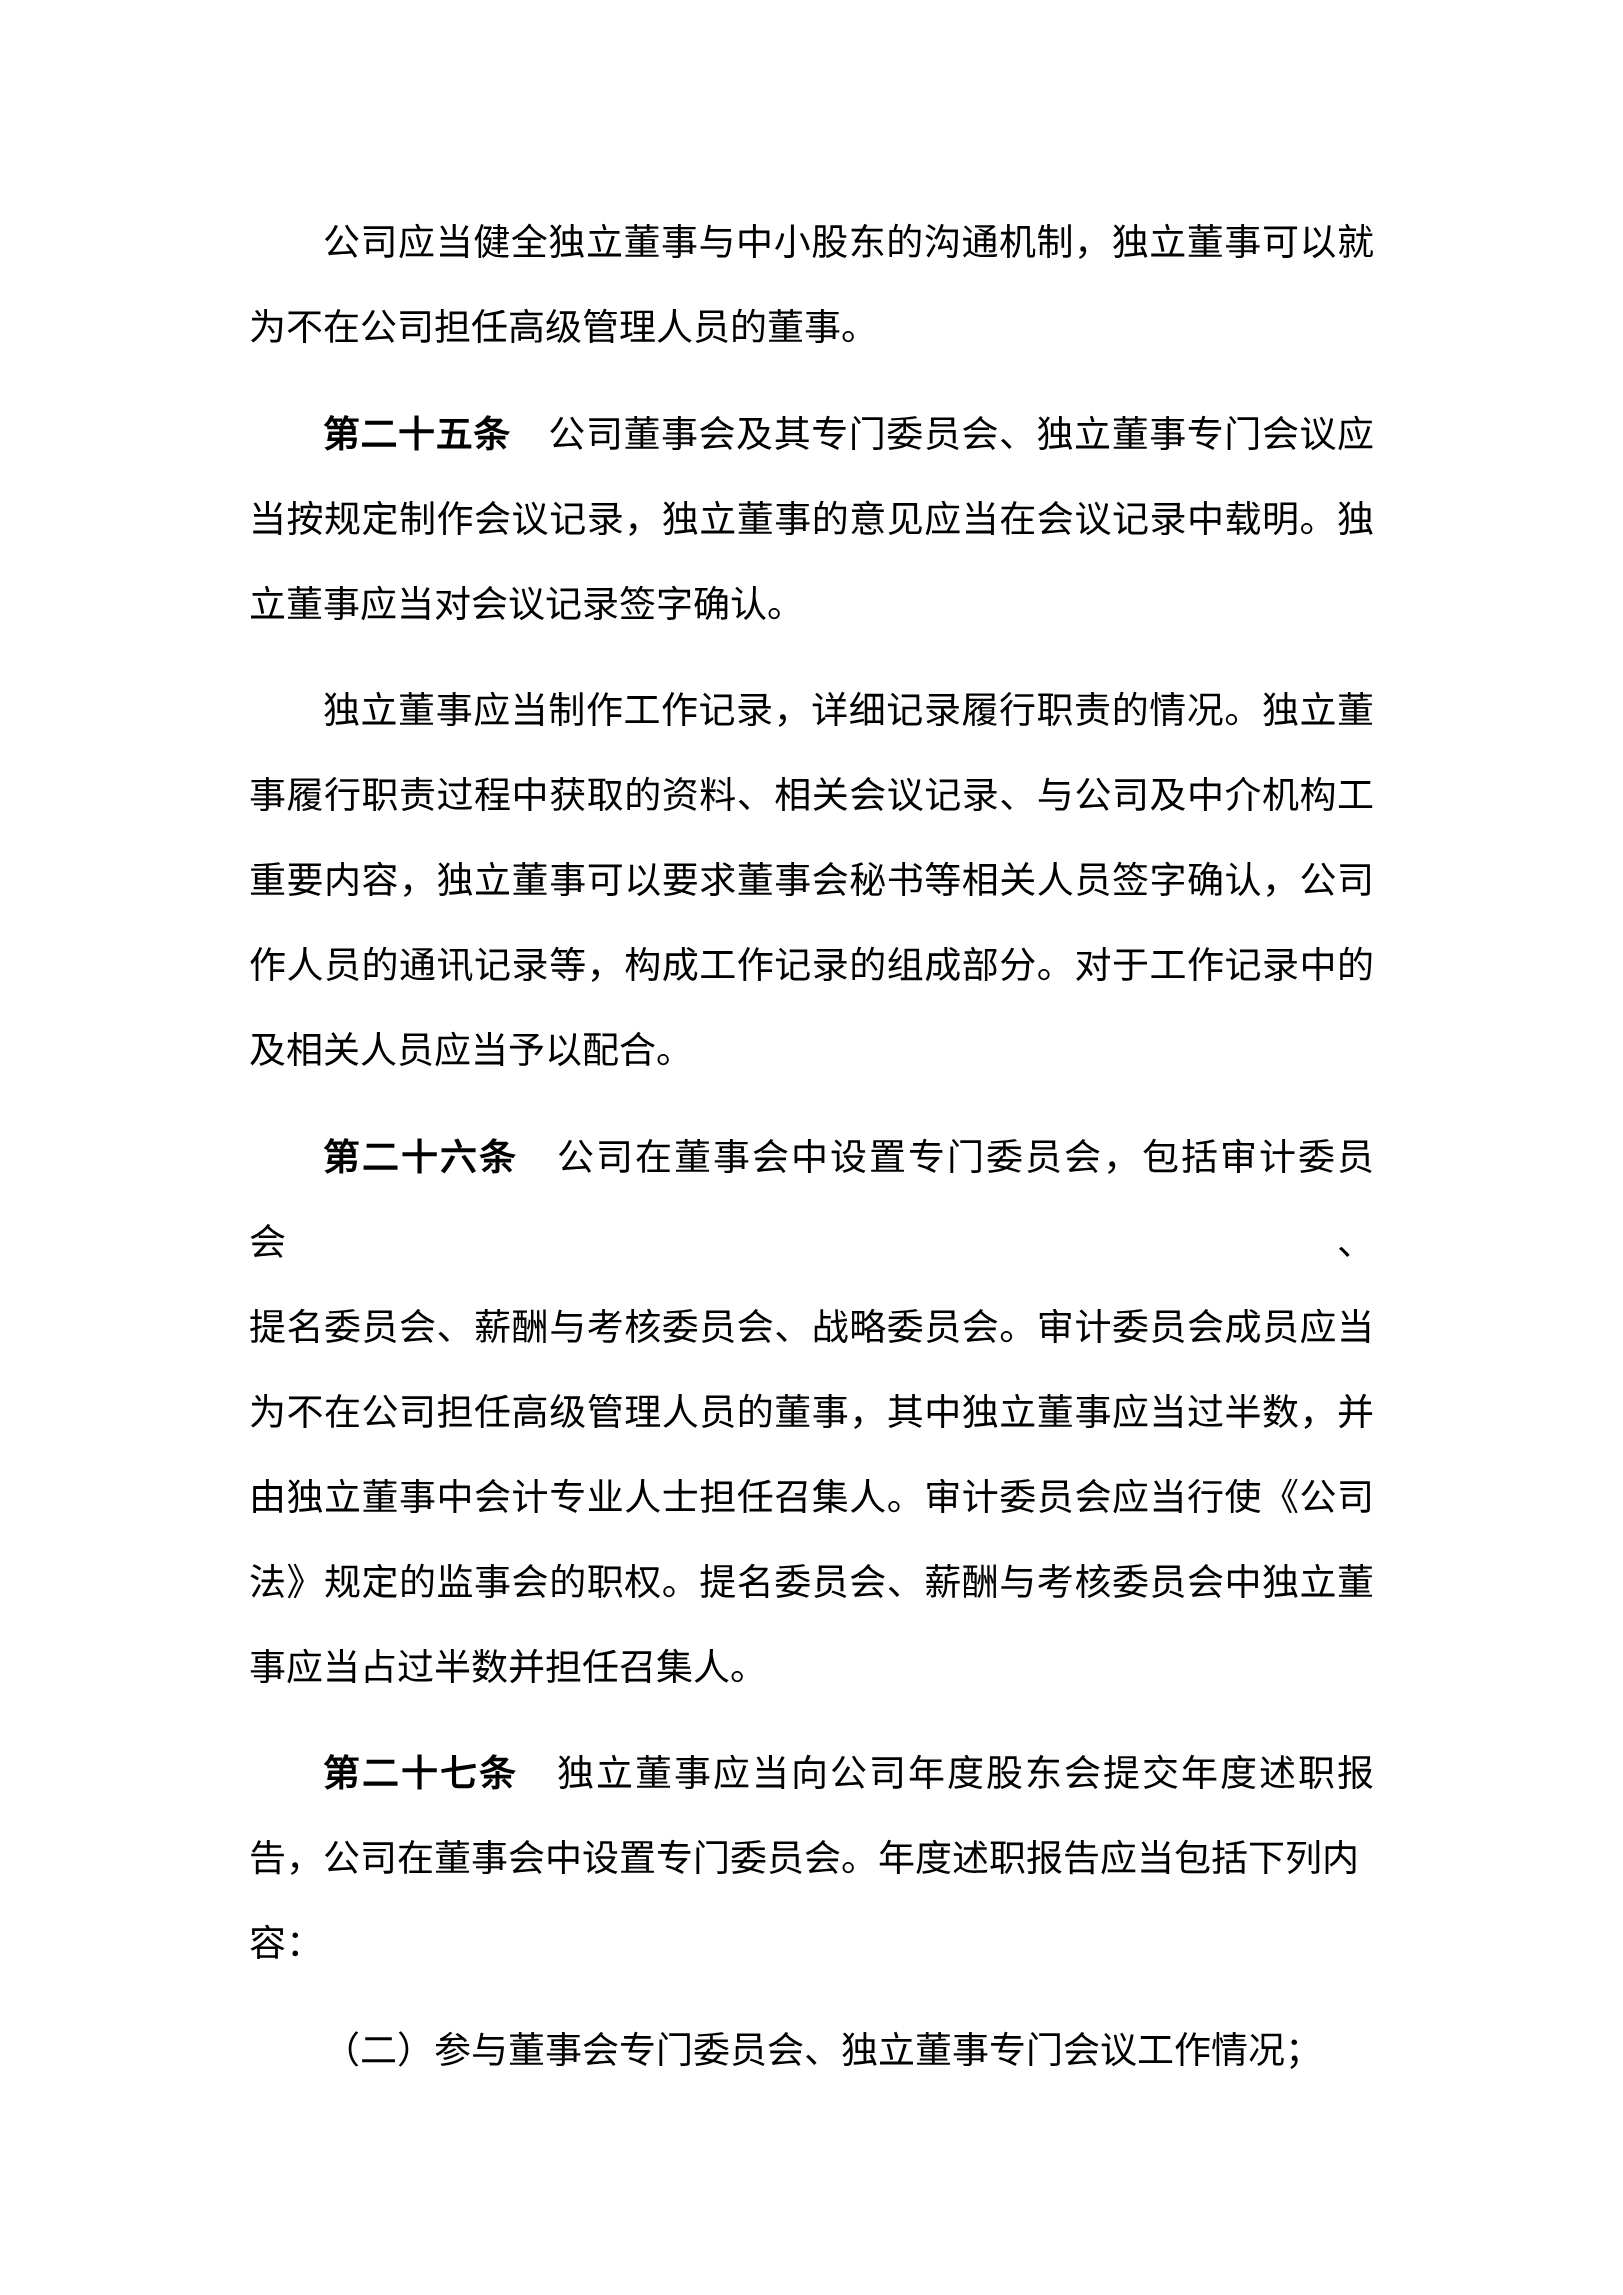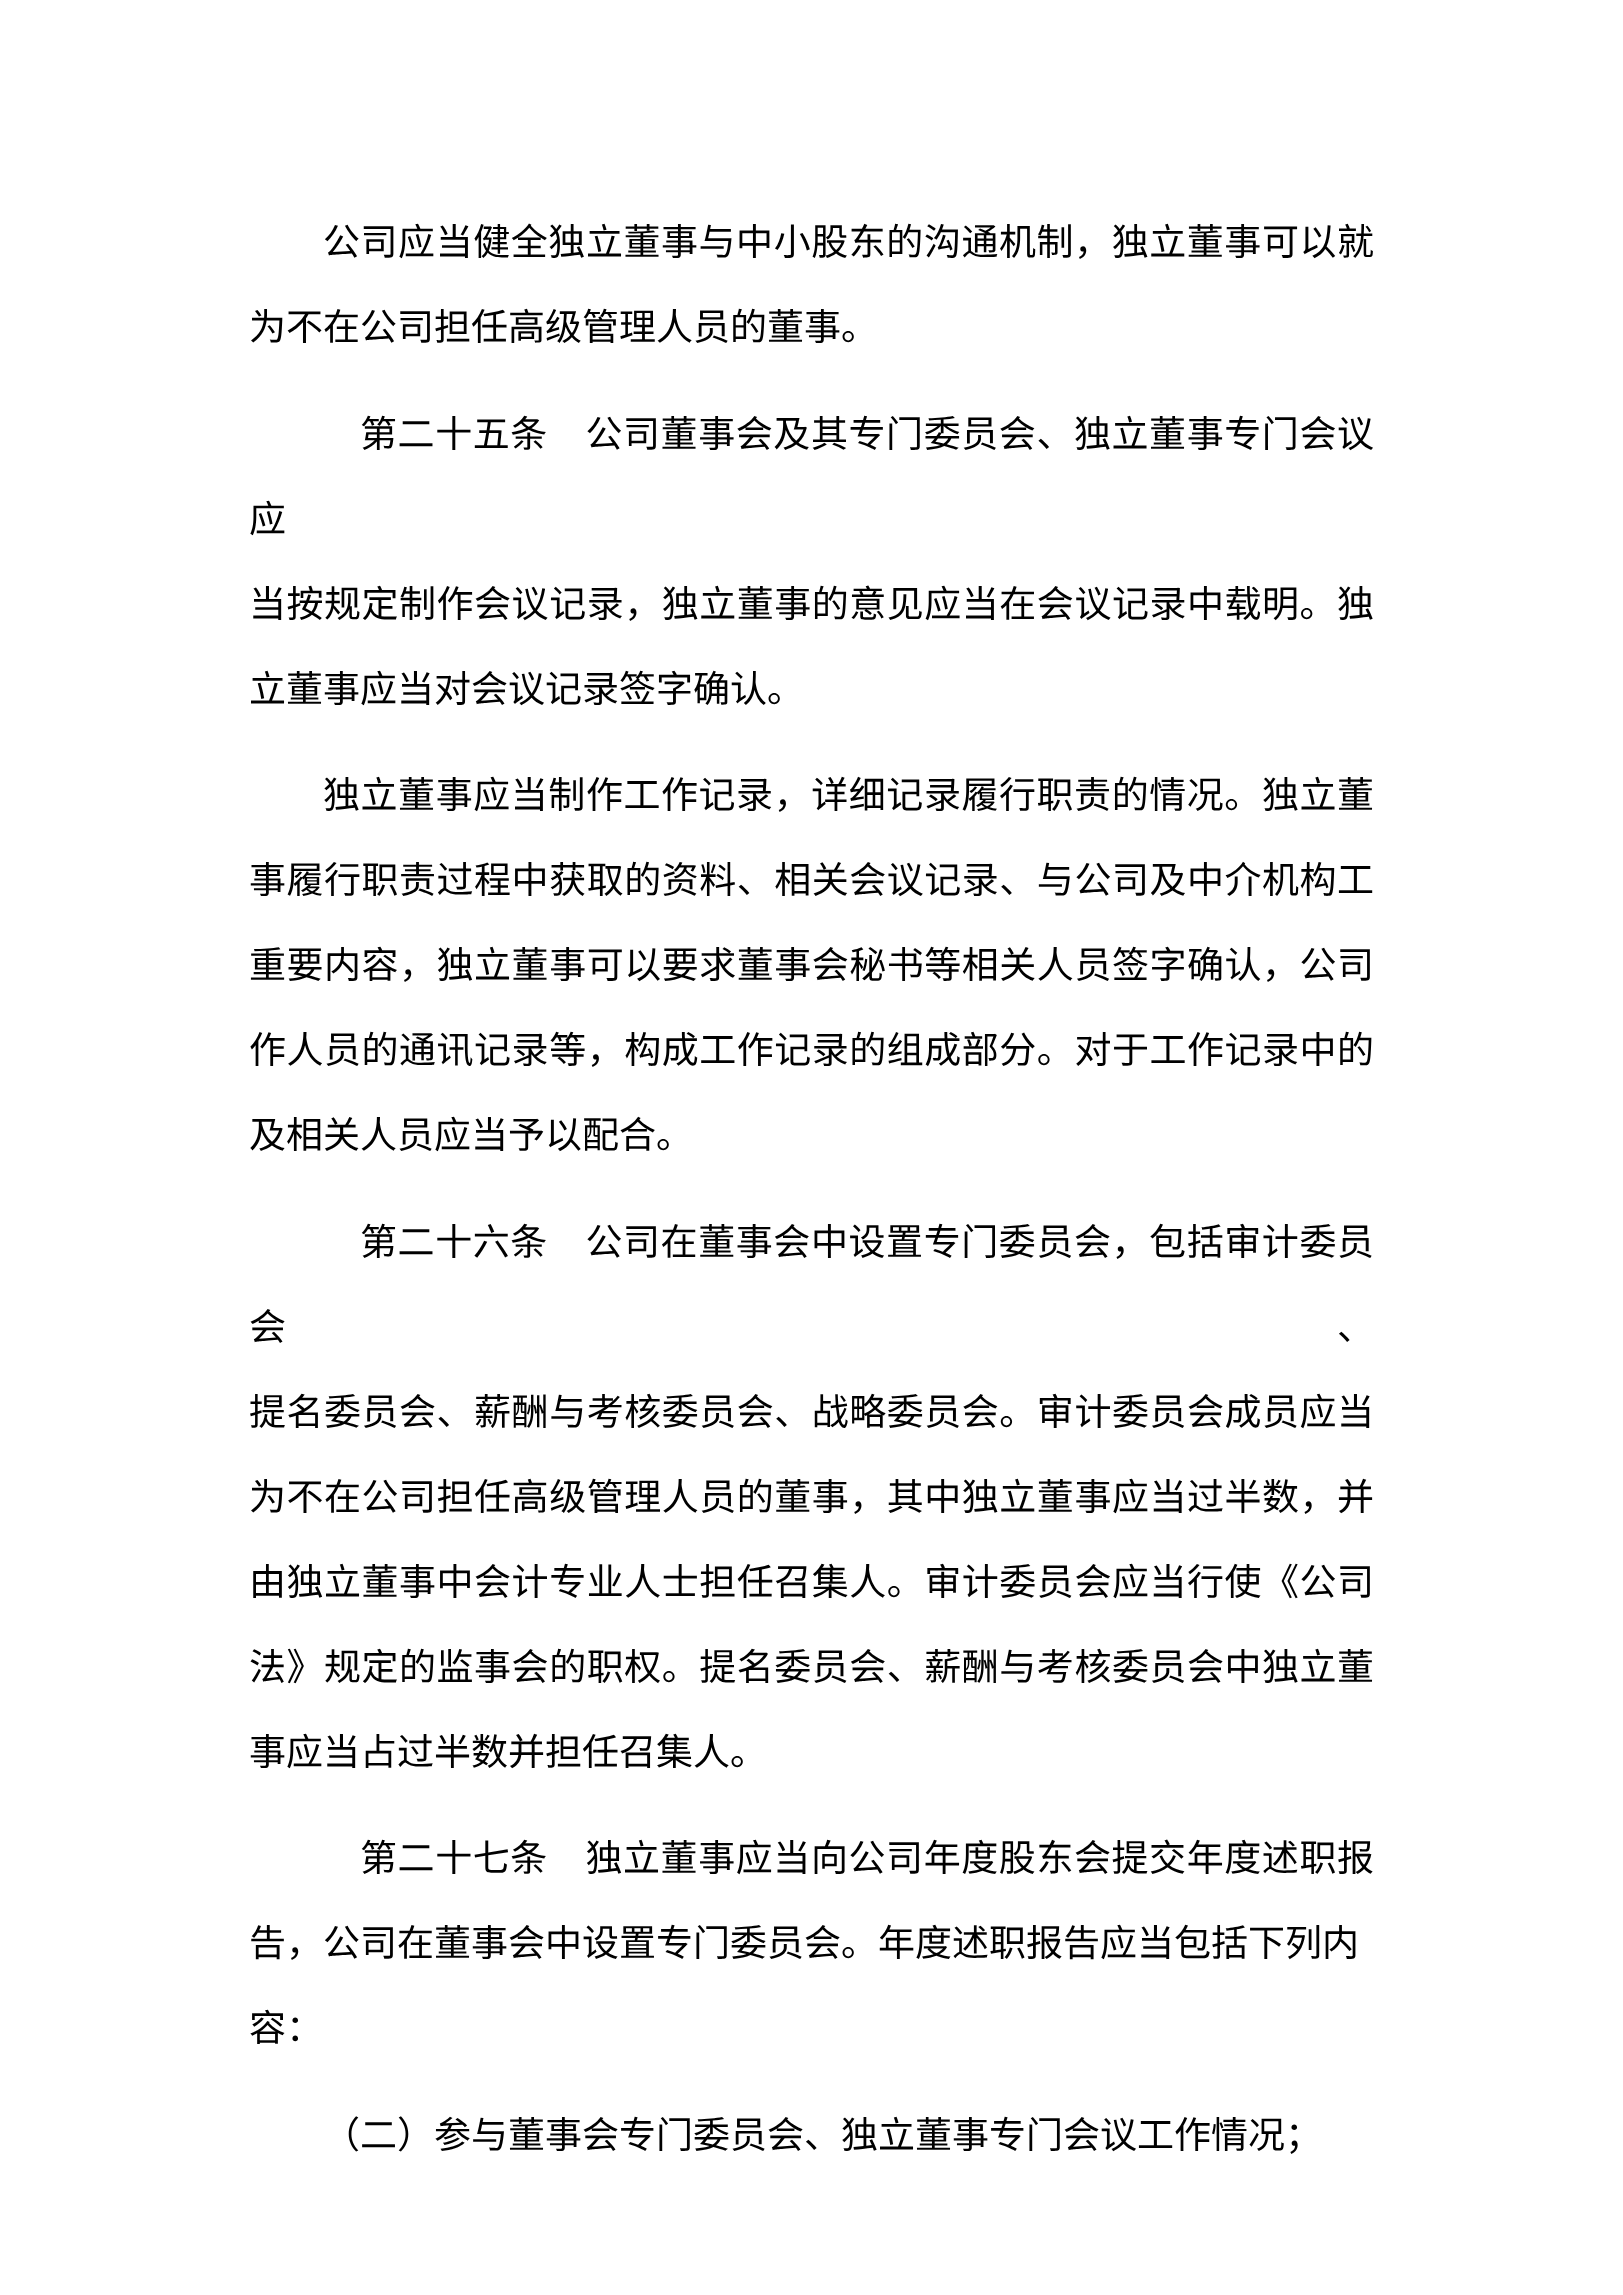--- a/index.html
+++ b/index.html
@@ -35,22 +35,21 @@
   
   .fill {
     text-align: justify;
     text-align-last: justify;
   }
   
   .first {
     text-indent: 2em;
   }
   .lead {
-    font-weight: 400;
-    margin-left: 37px;
+    font-weight: 700;
   }
 </style>
 </head>
 <body>
 
 <div class="page">
   <div class="content">
 
     <p class="para">
       <span class="line fill first">公司应当健全独立董事与中小股东的沟通机制，独立董事可以就</span>

